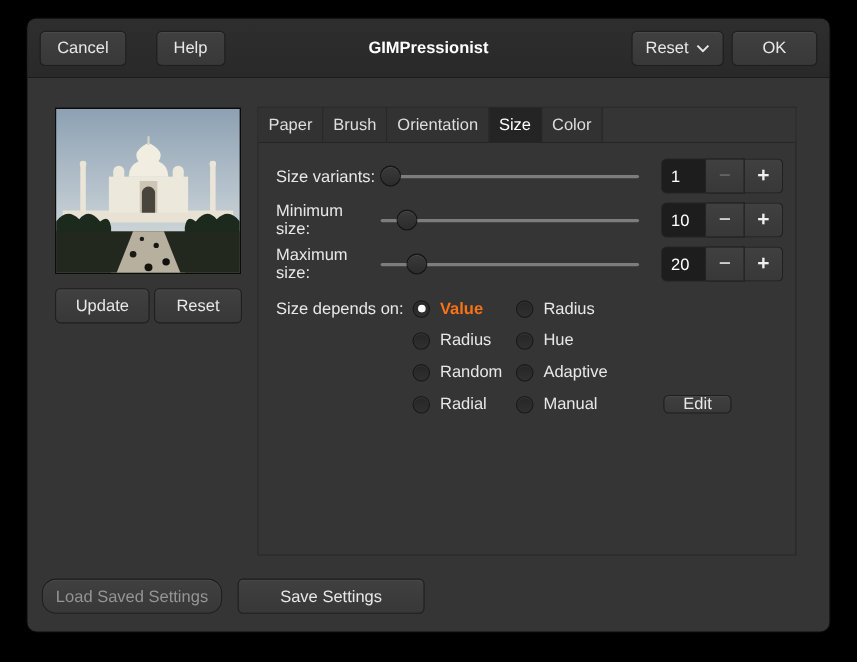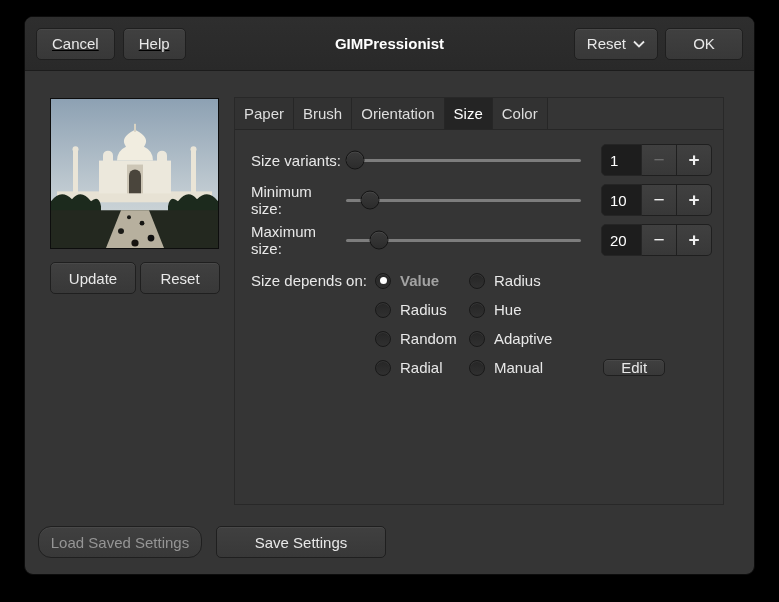--- a/index.html
+++ b/index.html
@@ -20,21 +20,21 @@
   
   .headerbar {
     position: relative;
     height: 54px;
     display: flex; align-items: center;
     padding: 0 11px;
     background: linear-gradient(to bottom, #2e2e2e, #292929);
     border-bottom: 1px solid #1c1c1c;
     border-radius: 8px 8px 0 0;
   }
-  .hb-left { display: flex; gap: 8px; z-index: 2; text-decoration: underline; }
+  .hb-left { display: flex; gap: 27px; z-index: 2; }
   .hb-right { display: flex; gap: 7px; margin-left: auto; z-index: 2; }
   .hb-title {
     position: absolute; left: 0; right: 0;
     text-align: center;
     color: #ffffff; font-weight: bold; font-size: 15px;
     pointer-events: none;
   }
   .btn {
     font-family: inherit;
     font-size: 15px;
@@ -144,21 +144,21 @@
     width: 16px; height: 16px; flex-shrink: 0;
     border-radius: 50%;
     background: linear-gradient(to bottom, #262626, #303030);
     border: 1px solid #191919;
     box-shadow: inset 0 1px rgba(255,255,255,.07);
     display: flex; align-items: center; justify-content: center;
   }
   .radio.selected .rb .dot {
     width: 7px; height: 7px; border-radius: 50%; background: #ffffff;
   }
-  .radio.selected .opt-label { font-weight: bold; color: #a3a3a3; }
+  .radio.selected .opt-label { font-weight: bold; color: #f97316; }
   .manual-cell { display: flex; align-items: center; gap: 48px; }
   .edit-btn { height: 17px; margin-left: 12px; padding: 0 17px; }
   
   .load-btn { position: absolute; left: 13px; top: 455px; width: 164px; color: #959595; border-radius: 13px; }
   .save-btn { position: absolute; left: 191px; top: 455px; width: 170px; }
 </style>
 </head>
 <body>
 
 <div class="window">

